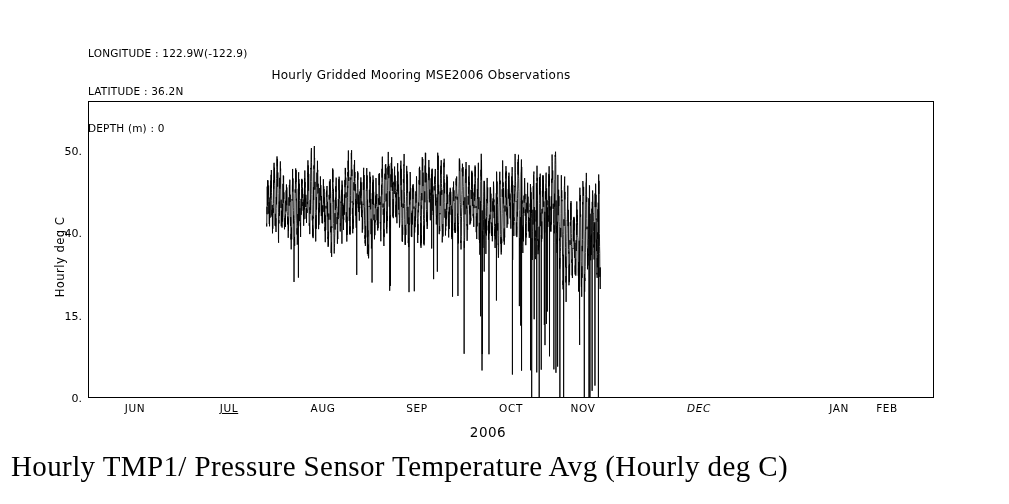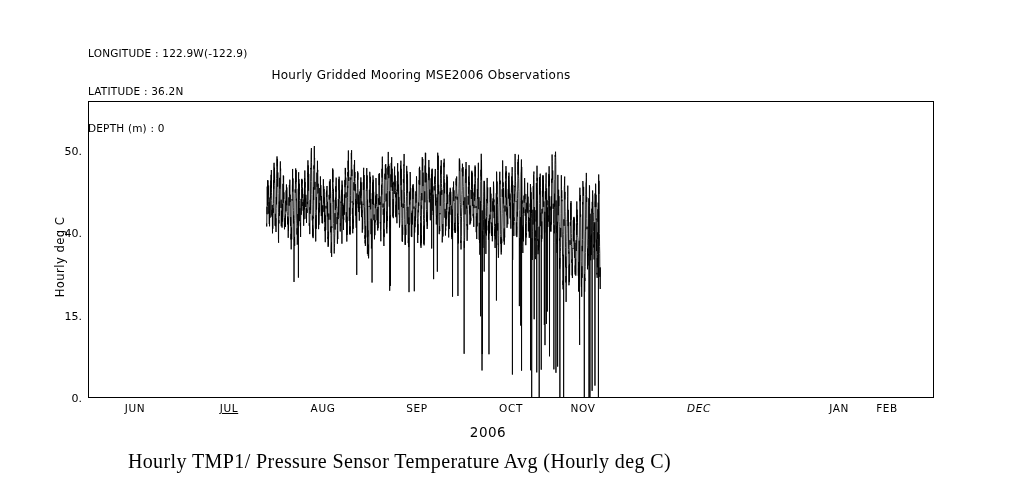--- a/index.html
+++ b/index.html
@@ -50,21 +50,21 @@
   }
   .xtitle{
     position:absolute;top:424px;font-family:"DejaVu Sans",sans-serif;
     font-size:13.5px;letter-spacing:0.5px;transform:translateX(-50%);
     white-space:nowrap;
   }
 
   .caption{
     position:absolute;left:0;top:450px;width:799px;text-align:center;
     font-family:"Liberation Serif","DejaVu Serif",serif;
-    font-size:20px;letter-spacing:0.4px;white-space:nowrap;
+    font-size:29px;letter-spacing:0.4px;white-space:nowrap;
   }
 </style>
 </head>
 <body>
 
 <div id="root">
 
   <div class="meta">
     <div>LONGITUDE : 122.9W(-122.9)</div>
     <div>LATITUDE : 36.2N</div>

